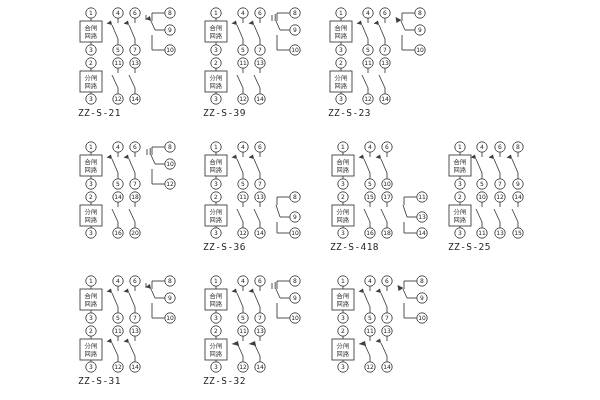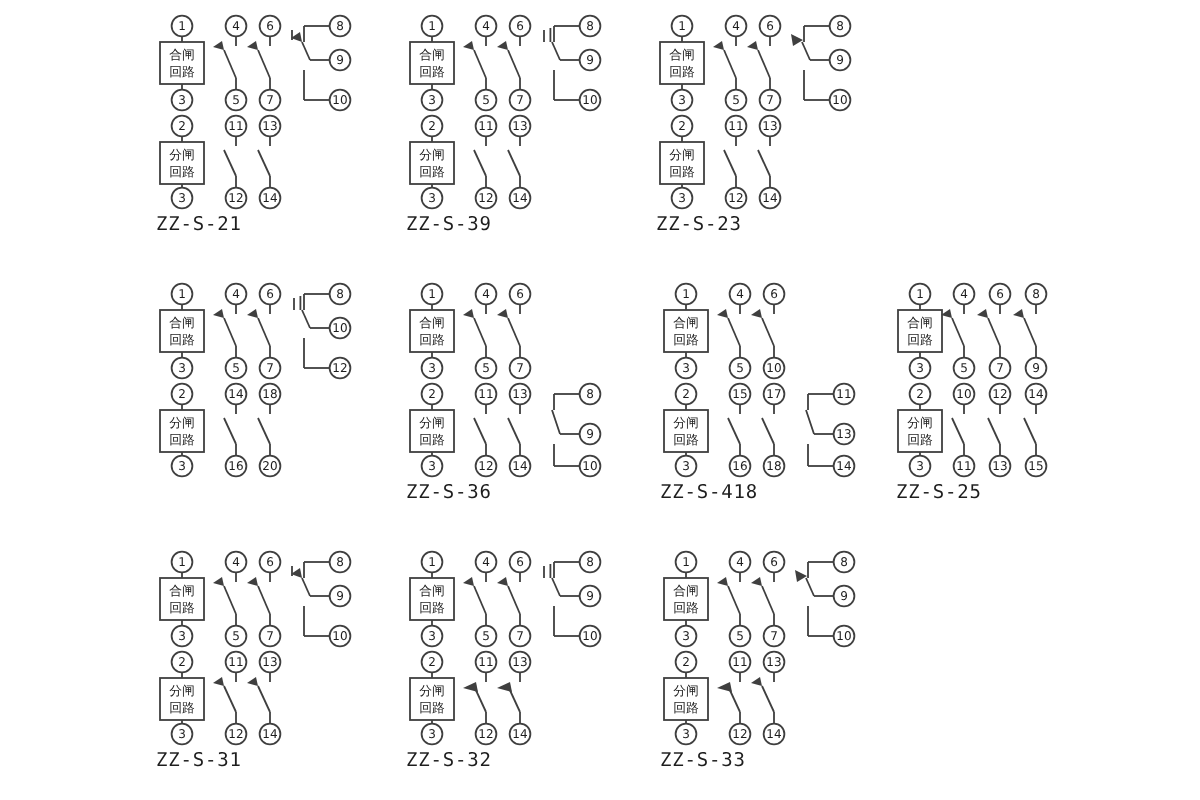--- a/index.html
+++ b/index.html
@@ -1120,15 +1120,14 @@
           <g>
             <circle cx="92" cy="28" r="5.2" fill="#fff" stroke="#3f3f3f" stroke-width="0.9"></circle>
             <text x="92" y="30.2" text-anchor="middle" font-size="6" fill="#1e1e1e" font-family="&quot;DejaVu Sans&quot;,sans-serif">9</text>
           </g>
           <g>
             <circle cx="92" cy="48" r="5.2" fill="#fff" stroke="#3f3f3f" stroke-width="0.9"></circle>
             <text x="92" y="50.2" text-anchor="middle" font-size="6" fill="#1e1e1e" font-family="&quot;DejaVu Sans&quot;,sans-serif">10</text>
           </g>
         </g>
       </svg>
-      <div class="dlabel">ZZ-S-33</div>
     </div>
   </div>
 
 </body></html>

